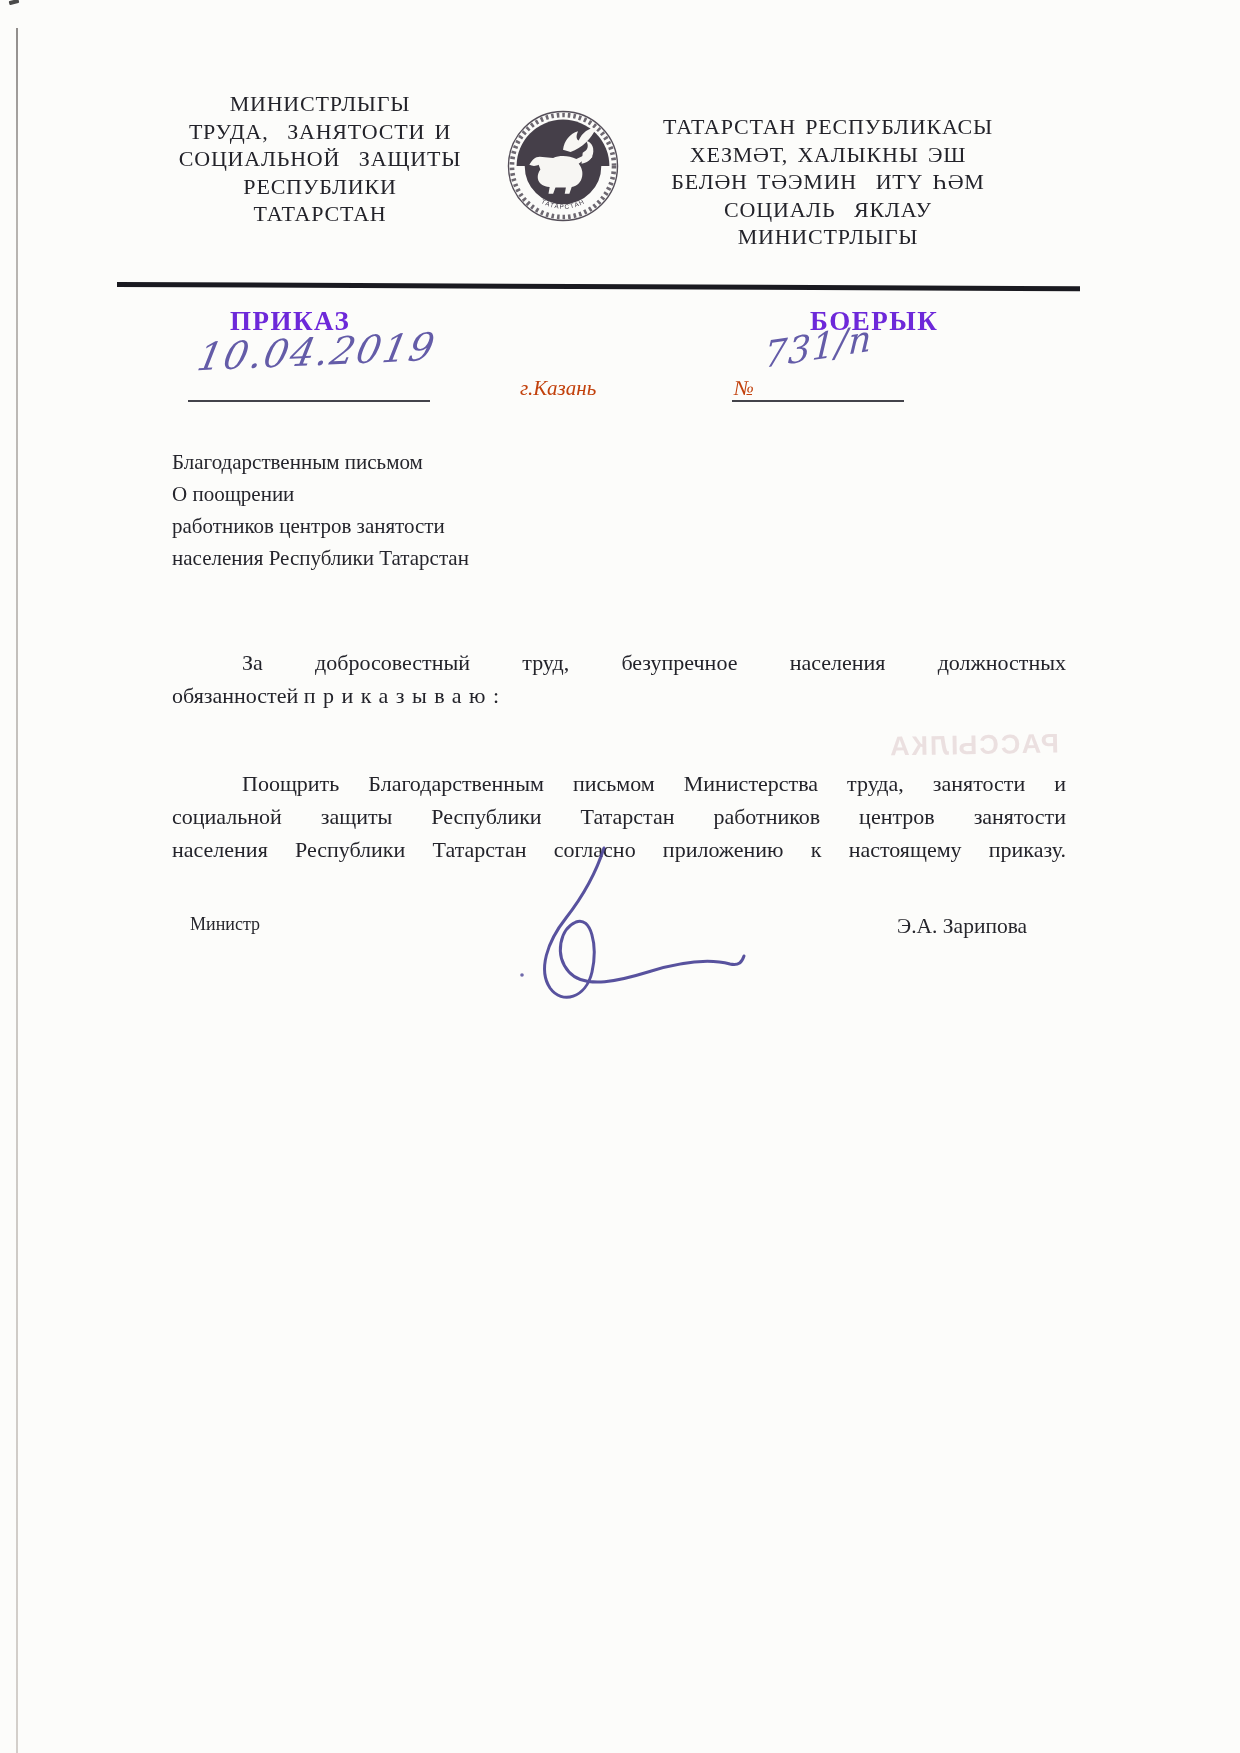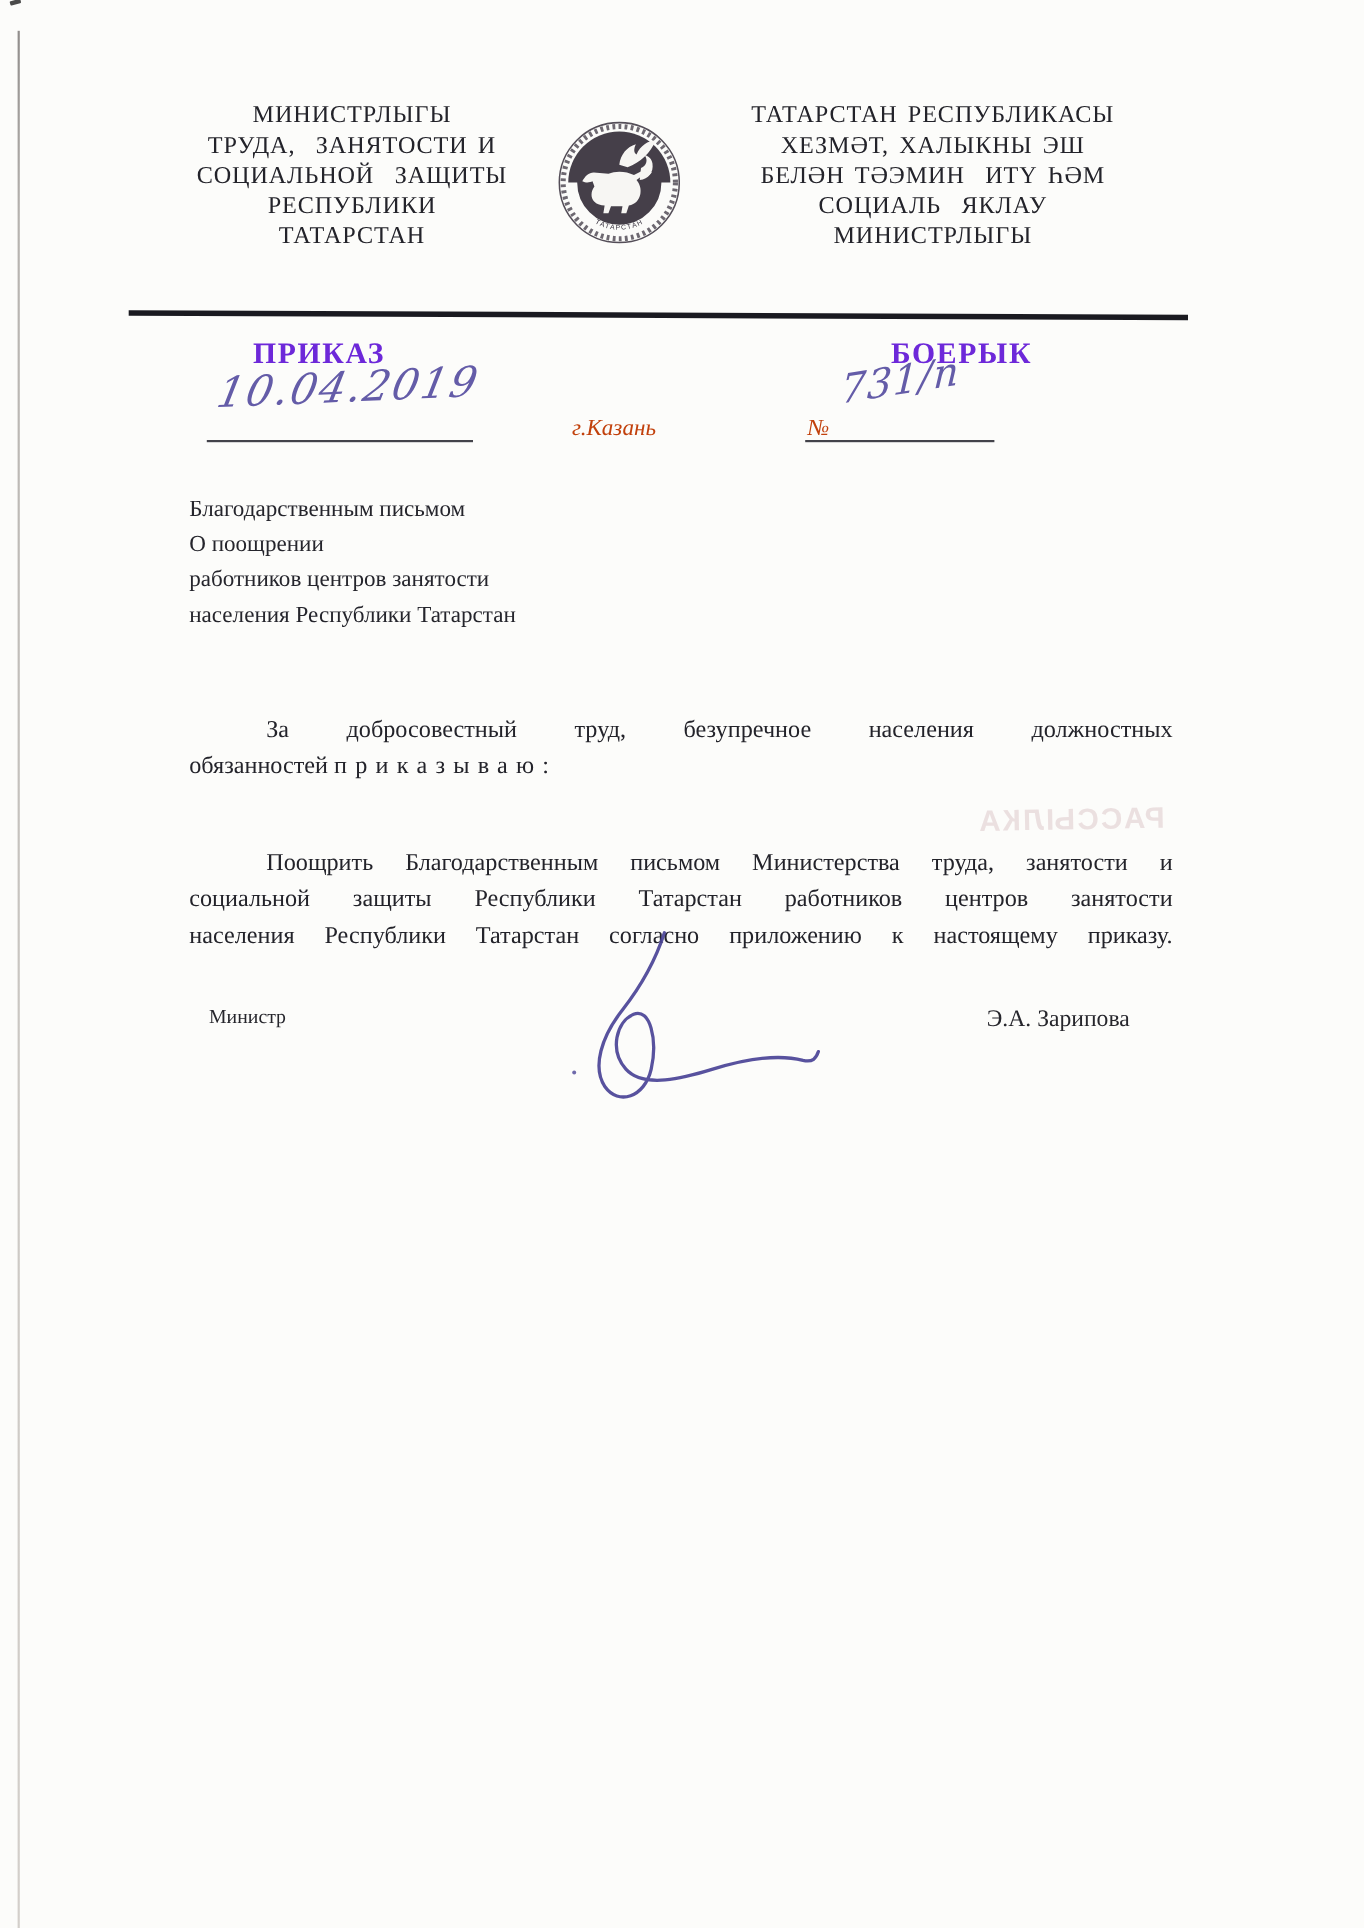--- a/index.html
+++ b/index.html
@@ -34,21 +34,21 @@
   }
   
   .org{
     position:absolute;top:90px;
     text-align:center;
     font-size:22px;line-height:27.5px;
     letter-spacing:.8px;word-spacing:3px;
     color:#23232a;
   }
   .org-ru{left:150px;width:340px;}
-  .org-tt{left:648px;width:400px;}
+  .org-tt{left:628px;width:400px;margin-top:23px;}
   .org-line{white-space:pre-wrap;}
   .emblem{position:absolute;left:505px;top:108px;width:116px;height:116px;}
   .rule{
     position:absolute;left:117px;top:282px;width:963px;height:4.5px;
     background:#1a1a20;transform:rotate(.25deg);transform-origin:left center;
   }
   
   .order-title{
     position:absolute;top:306px;
     font-size:27px;font-weight:bold;letter-spacing:1.5px;color:#6d28d9;

